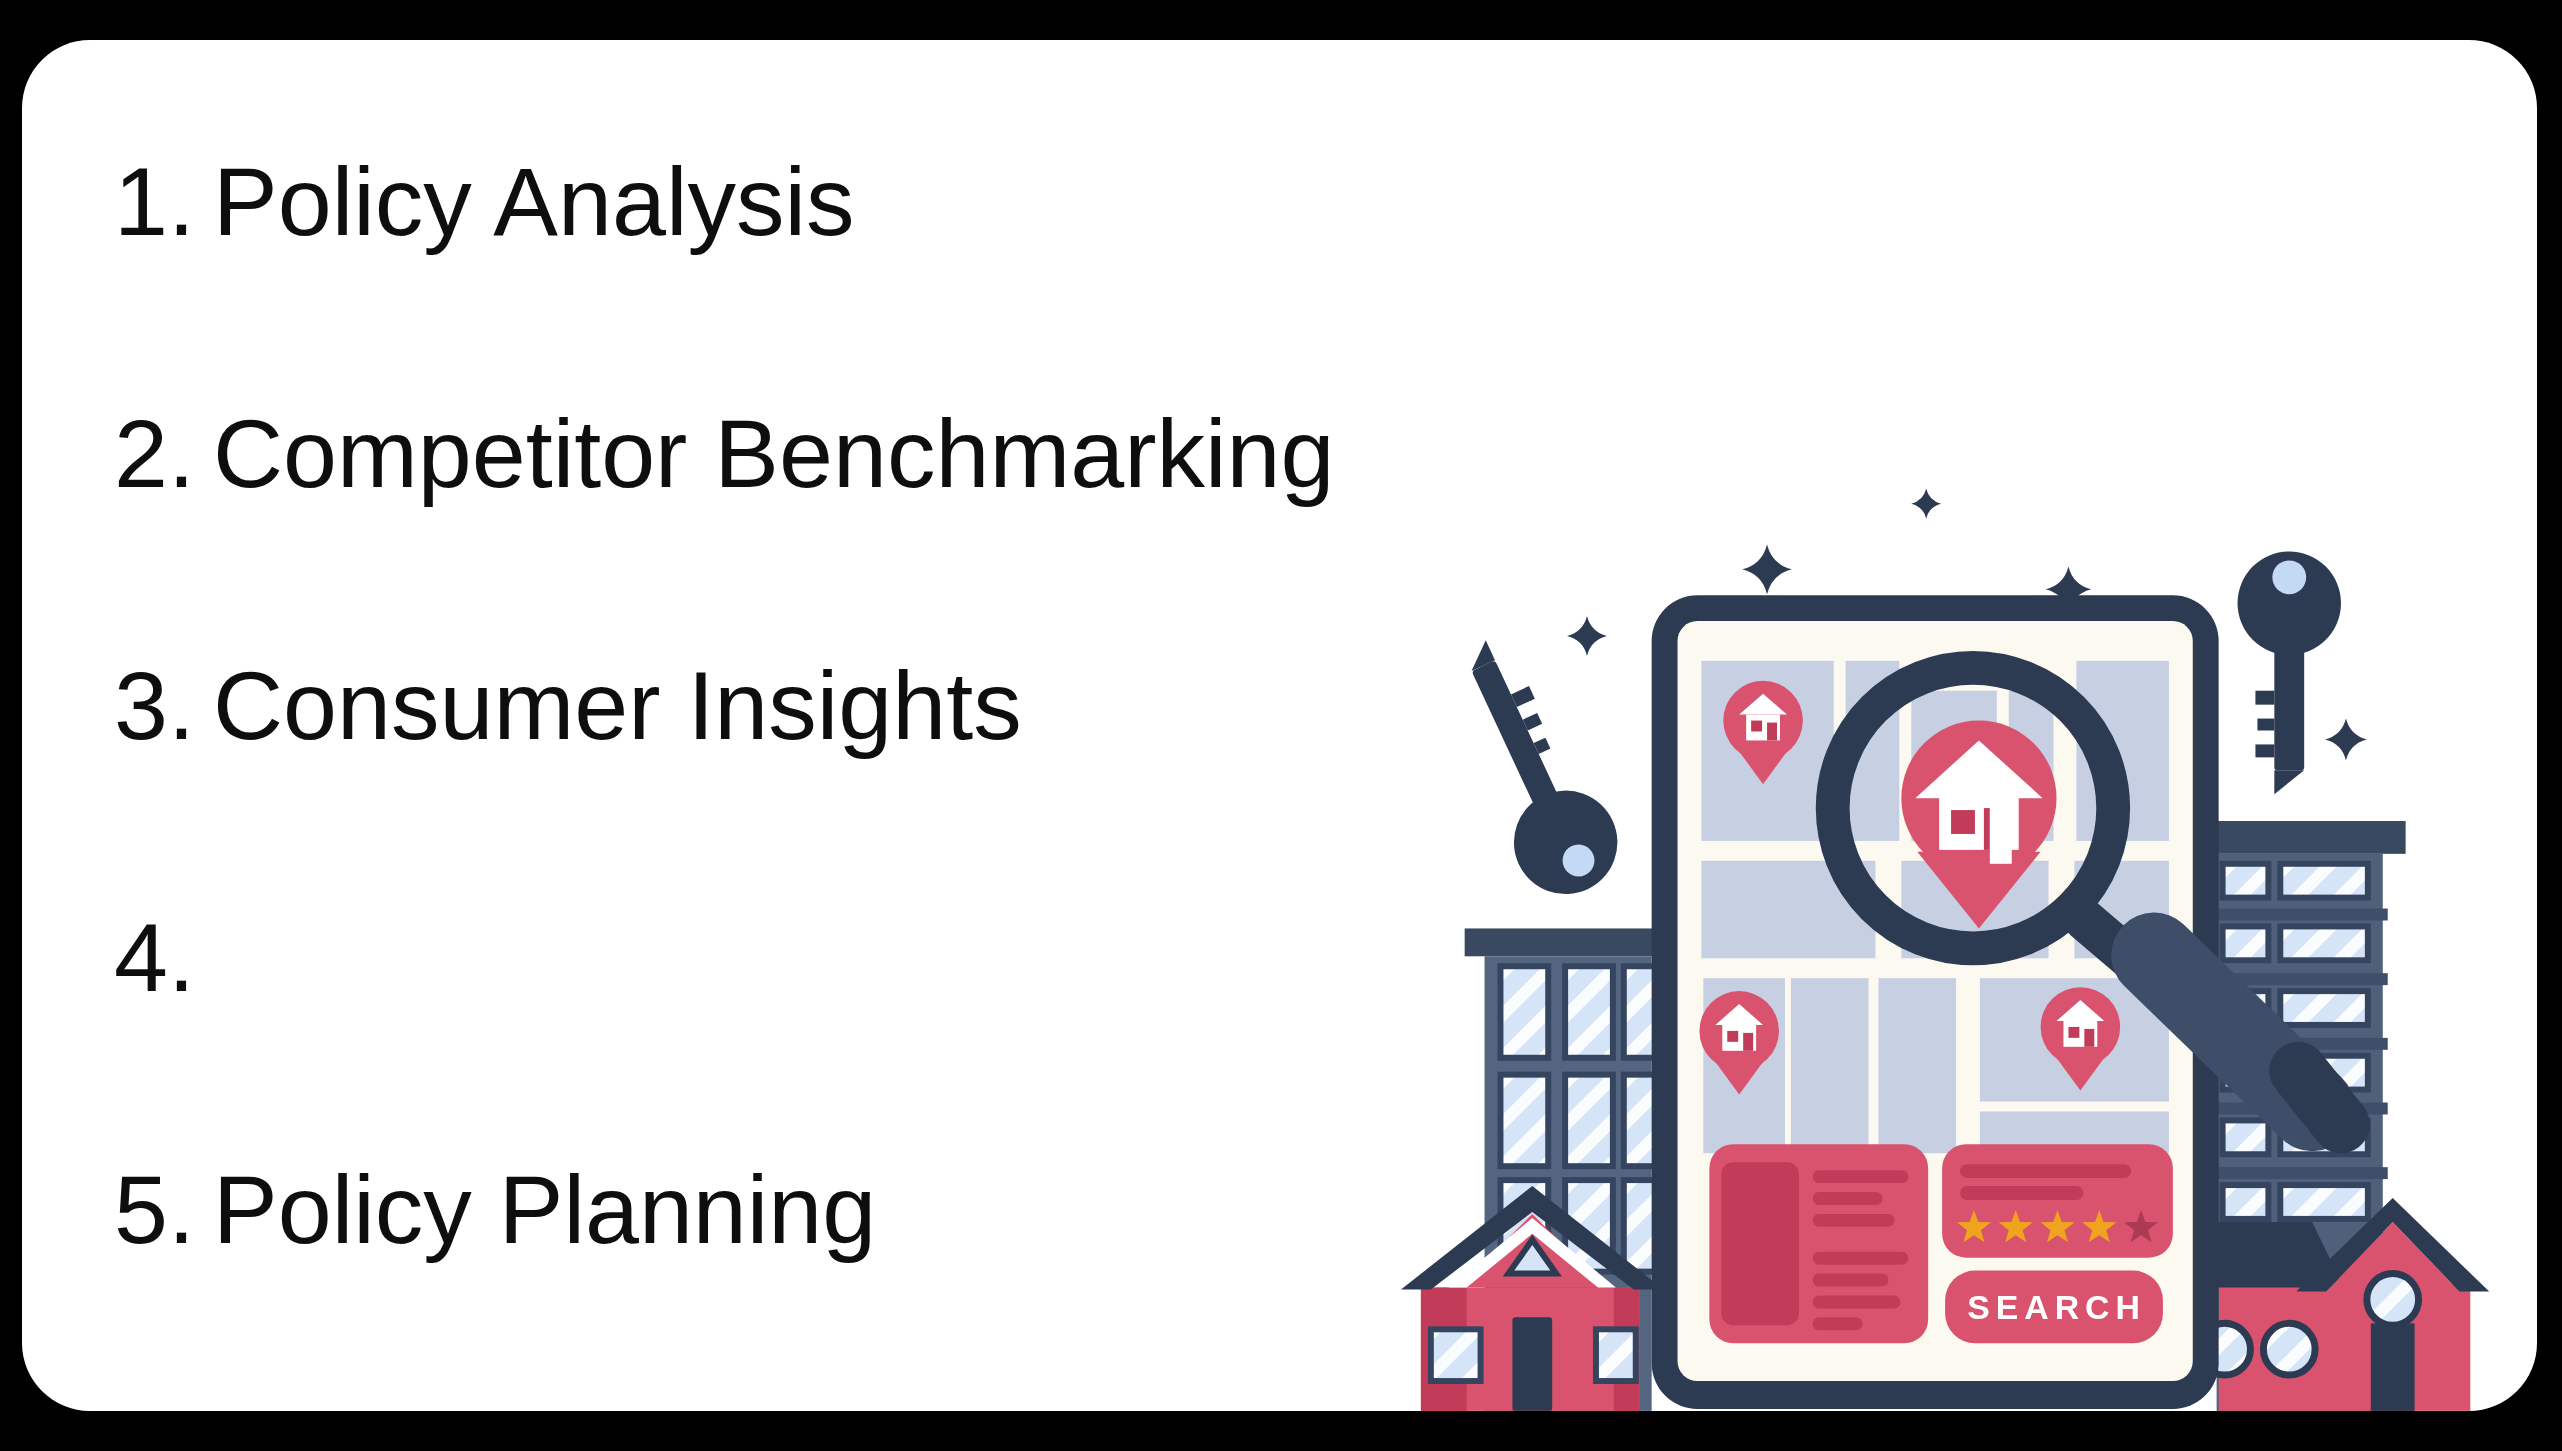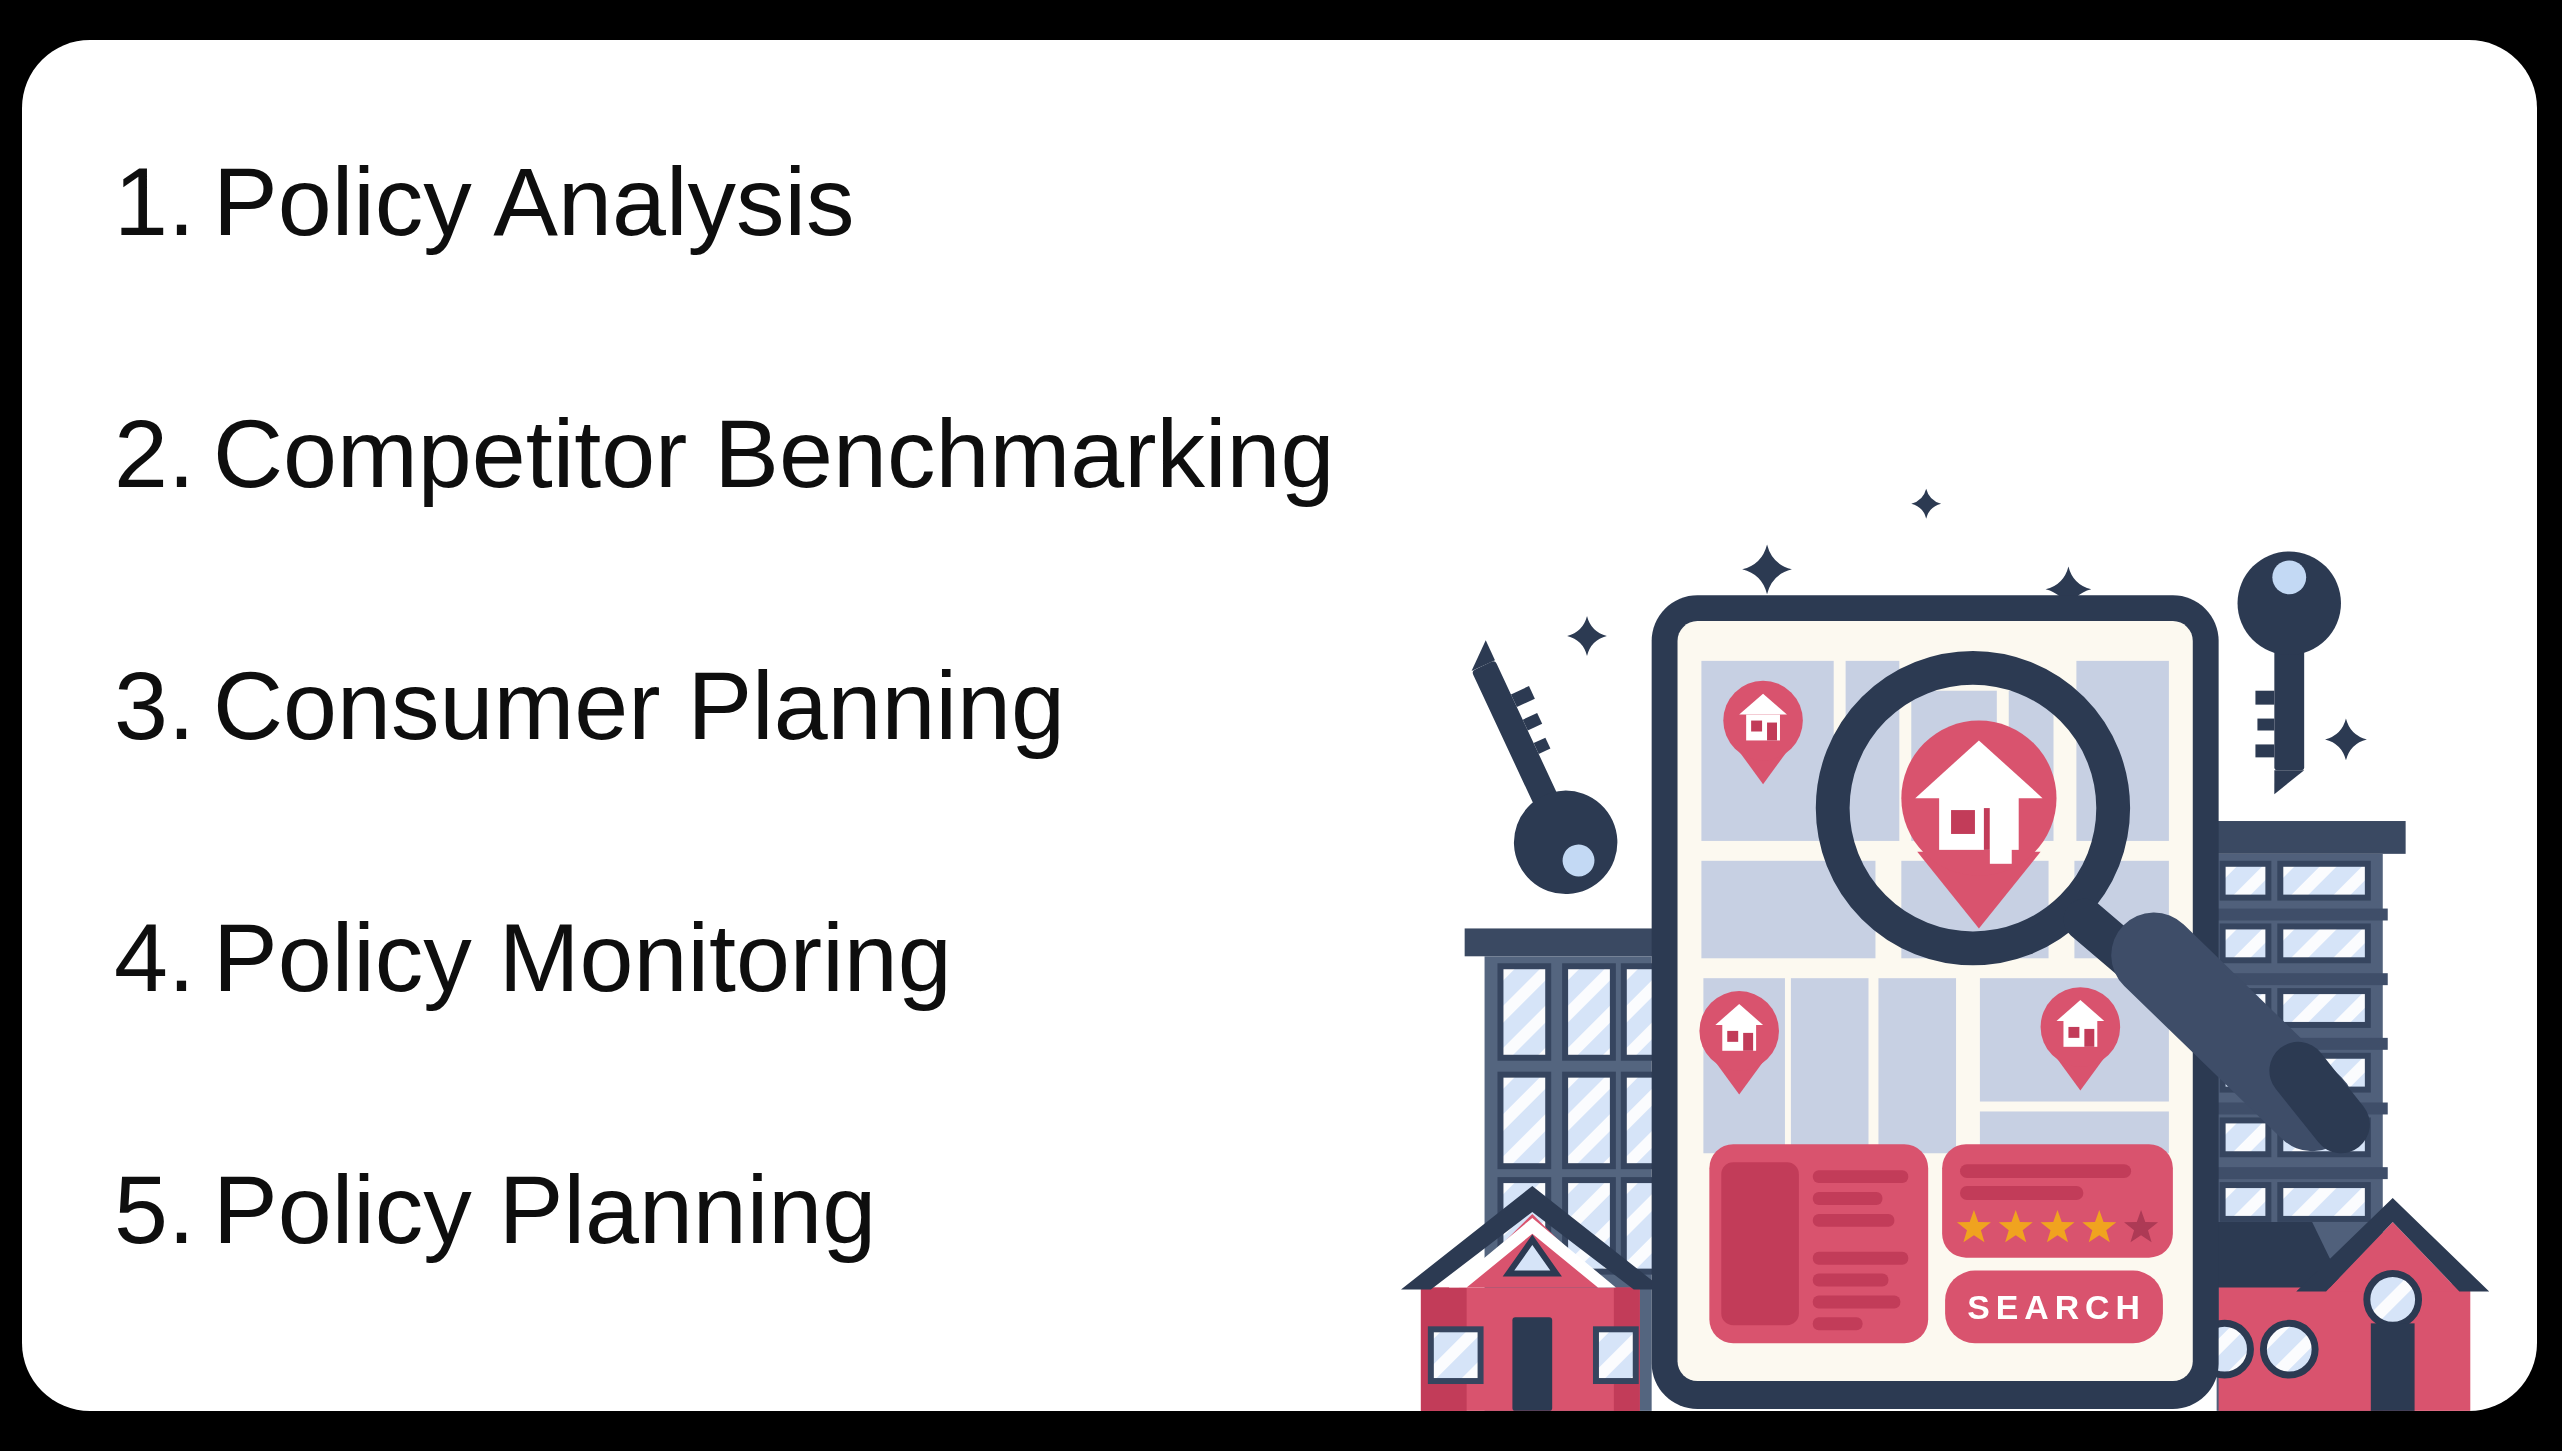--- a/index.html
+++ b/index.html
@@ -52,25 +52,24 @@
       <div class="row">
         <span class="num">1.</span>
         <span class="lbl">Policy Analysis</span>
       </div>
       <div class="row">
         <span class="num">2.</span>
         <span class="lbl">Competitor Benchmarking</span>
       </div>
       <div class="row">
         <span class="num">3.</span>
-        <span class="lbl">Consumer Planning</span>
+        <span class="lbl">Consumer Insights</span>
       </div>
       <div class="row">
         <span class="num">4.</span>
-        <span class="lbl">Policy Monitoring</span>
       </div>
       <div class="row">
         <span class="num">5.</span>
         <span class="lbl">Policy Planning</span>
       </div>
     </div>
 
   <svg class="illo" viewBox="0 0 1130 990" xmlns="http://www.w3.org/2000/svg">
     <defs>
       <pattern id="stripe" patternUnits="userSpaceOnUse" width="30" height="30" patternTransform="rotate(45)">

